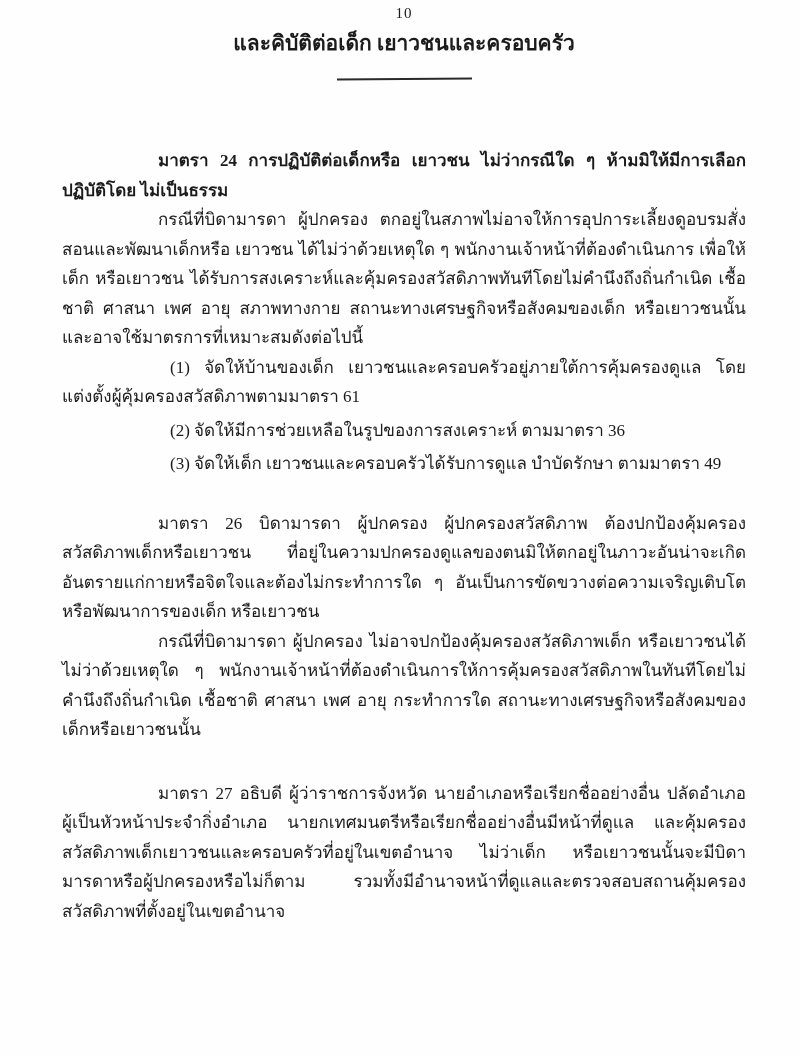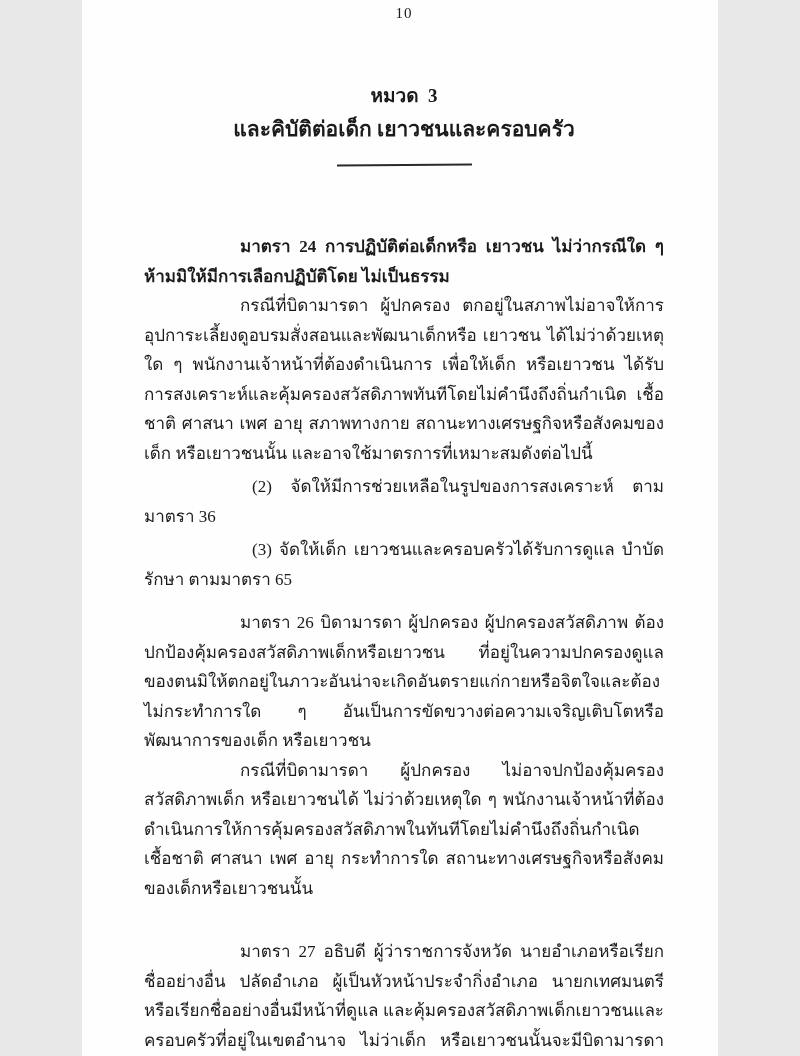--- a/index.html
+++ b/index.html
@@ -2,21 +2,21 @@
 <html lang="th"><head>
 <meta charset="utf-8">
 <style>
   html, body {
     margin: 0;
     padding: 0;
     background: #e8e8e8;
   }
   .page {
     position: relative;
-    width: 636px;
+    width: 800px;
     height: 1056px;
     margin: 0 auto;
     background: #fefefe;
     color: #1b1b1b;
     font-family: "Liberation Serif", "DejaVu Serif", serif;
     box-sizing: border-box;
     padding: 4px 54px 0 62px;
     overflow: hidden;
   }
   .page-number {
@@ -51,45 +51,45 @@
     margin: 0;
     font-size: 17px;
     line-height: 29.5px;
     text-align: justify;
     text-indent: 96px;
   }
   .para.first   { margin-top: 66px; font-weight: bold; }
   .para.gap-m25 { margin-top: 31px; }
   .para.item    { text-indent: 108px; }
   .para.item-gap{ margin-top: 4px; }
-  .para.gap-m26 { margin-top: 14px; font-family: Liberation Serif, serif; }
+  .para.gap-m26 { margin-top: 30px; font-family: Liberation Serif, serif; }
   .para.gap-m27 { margin-top: 34px; }
 </style>
 </head>
 <body>
 
 <div class="page">
 
   <div class="page-number">10</div>
 
-  <div class="chapter">หมวด  3</div>
 
   <div class="doc-title">และคิบัติต่อเด็ก เยาวชนและครอบครัว</div>
 
   <div class="divider"></div>
 
   <p class="para first">มาตรา 24 การปฏิบัติต่อเด็กหรือ เยาวชน ไม่ว่ากรณีใด ๆ ห้ามมิให้มีการเลือกปฏิบัติโดย ไม่เป็นธรรม</p>
 
 
   <p class="para">กรณีที่บิดามารดา ผู้ปกครอง ตกอยู่ในสภาพไม่อาจให้การอุปการะเลี้ยงดูอบรมสั่งสอนและพัฒนาเด็กหรือ เยาวชน ได้ไม่ว่าด้วยเหตุใด ๆ พนักงานเจ้าหน้าที่ต้องดำเนินการ เพื่อให้เด็ก หรือเยาวชน ได้รับการสงเคราะห์และคุ้มครองสวัสดิภาพทันทีโดยไม่คำนึงถึงถิ่นกำเนิด เชื้อชาติ ศาสนา เพศ อายุ สภาพทางกาย สถานะทางเศรษฐกิจหรือสังคมของเด็ก หรือเยาวชนนั้น และอาจใช้มาตรการที่เหมาะสมดังต่อไปนี้</p>
 
+  <p class="para item">(1) จัดให้บ้านของเด็ก เยาวชนและครอบครัวอยู่ภายใต้การคุ้มครองดูแล โดยแต่งตั้งผู้คุ้มครองสวัสดิภาพตามมาตรา 61</p>
 
   <p class="para item item-gap">(2) จัดให้มีการช่วยเหลือในรูปของการสงเคราะห์ ตามมาตรา 36</p>
 
-  <p class="para item item-gap">(3) จัดให้เด็ก เยาวชนและครอบครัวได้รับการดูแล บำบัดรักษา ตามมาตรา 65</p>
+  <p class="para item item-gap">(3) จัดให้เด็ก เยาวชนและครอบครัวได้รับการดูแล บำบัดรักษา ตามมาตรา 49</p>
 
   <p class="para gap-m26">มาตรา 26 บิดามารดา ผู้ปกครอง ผู้ปกครองสวัสดิภาพ ต้องปกป้องคุ้มครองสวัสดิภาพเด็กหรือเยาวชน ที่อยู่ในความปกครองดูแลของตนมิให้ตกอยู่ในภาวะอันน่าจะเกิดอันตรายแก่กายหรือจิตใจและต้องไม่กระทำการใด ๆ อันเป็นการขัดขวางต่อความเจริญเติบโตหรือพัฒนาการของเด็ก หรือเยาวชน</p>
 
   <p class="para">กรณีที่บิดามารดา ผู้ปกครอง ไม่อาจปกป้องคุ้มครองสวัสดิภาพเด็ก หรือเยาวชนได้ ไม่ว่าด้วยเหตุใด ๆ พนักงานเจ้าหน้าที่ต้องดำเนินการให้การคุ้มครองสวัสดิภาพในทันทีโดยไม่คำนึงถึงถิ่นกำเนิด เชื้อชาติ ศาสนา เพศ อายุ กระทำการใด สถานะทางเศรษฐกิจหรือสังคมของเด็กหรือเยาวชนนั้น</p>
 
   <p class="para gap-m27">มาตรา 27 อธิบดี ผู้ว่าราชการจังหวัด นายอำเภอหรือเรียกชื่ออย่างอื่น ปลัดอำเภอ ผู้เป็นหัวหน้าประจำกิ่งอำเภอ นายกเทศมนตรีหรือเรียกชื่ออย่างอื่นมีหน้าที่ดูแล และคุ้มครองสวัสดิภาพเด็กเยาวชนและครอบครัวที่อยู่ในเขตอำนาจ ไม่ว่าเด็ก หรือเยาวชนนั้นจะมีบิดามารดาหรือผู้ปกครองหรือไม่ก็ตาม รวมทั้งมีอำนาจหน้าที่ดูแลและตรวจสอบสถานคุ้มครองสวัสดิภาพที่ตั้งอยู่ในเขตอำนาจ</p>
 
 </div>
 
 </body></html>

